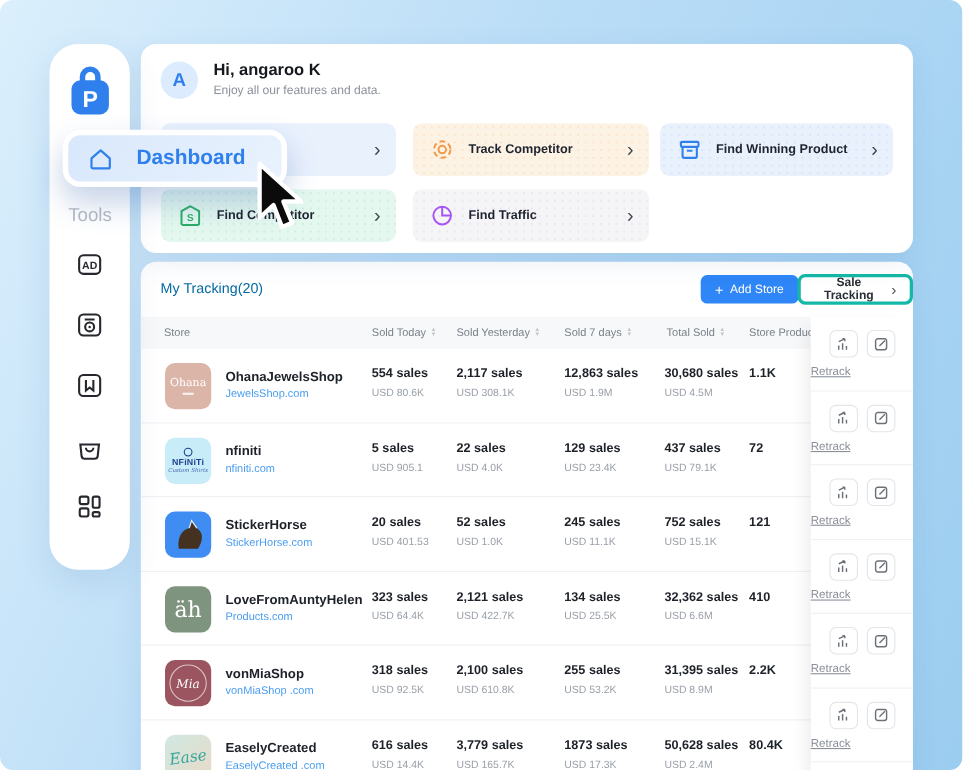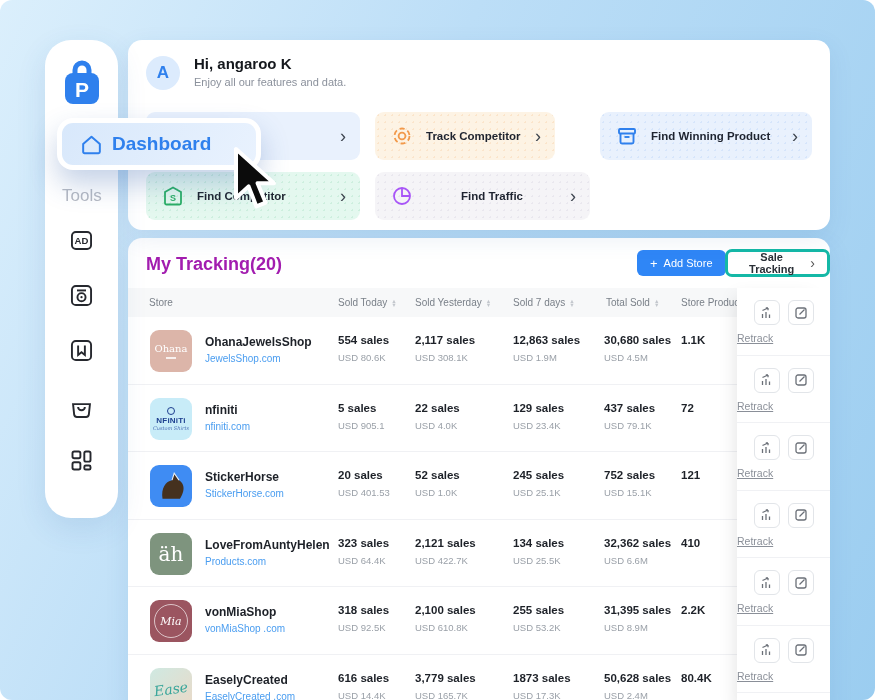--- a/index.html
+++ b/index.html
@@ -11,54 +11,54 @@
   
   .sidebar { left:45px; top:40px; width:73px; height:478px; background:#fff; border-radius:26px;
              box-shadow:0 10px 30px rgba(40,90,160,.12); z-index:5; }
   .side-logo { position:absolute; left:17px; top:20px; width:40px; height:46px; }
   .tools-label { position:absolute; left:17px; top:146px; font-size:17px; color:#b6bac3; }
   .nav-ico { position:absolute; left:23px; width:27px; height:27px; cursor:pointer; }
 
   
   .dash-btn { left:57px; top:118px; width:204px; height:52px; background:#fff; border-radius:16px;
               padding:5px; z-index:10; box-shadow:0 14px 28px rgba(45,95,170,.28); }
-  .dash-inner { width:100%; height:100%; border-radius:11px; display:flex; align-items:center; gap:8px;
+  .dash-inner { width:100%; height:100%; border-radius:11px; display:flex; align-items:center; gap:20px;
                 padding-left:17px; background:linear-gradient(120deg,#d8e8fb 0%,#e9f2fe 100%); }
   .dash-label { color:#2f80ed; font-size:19px; font-weight:600; }
 
   
   .cursor { left:228px; top:146px; z-index:30; width:52px; height:68px; }
 
   
   .top-card { left:128px; top:40px; width:702px; height:190px; background:#fff; border-radius:14px; z-index:1;
               box-shadow:0 8px 24px rgba(40,90,160,.10); }
   .avatar { position:absolute; left:18px; top:16px; width:34px; height:34px; border-radius:50%;
             background:#dcebfd; color:#2f80ed; font-weight:bold; font-size:17px;
             display:flex; align-items:center; justify-content:center; }
   .greet-title { position:absolute; left:66px; top:15px; font-size:15px; font-weight:bold; color:#15181d; }
   .greet-sub { position:absolute; left:66px; top:36px; font-size:11px; color:#8b919c; }
 
   .fcard { position:absolute; height:48px; border-radius:9px; display:flex; align-items:center;
            padding:0 14px 0 16px; cursor:pointer; }
   .fcard .flabel { font-size:11.5px; font-weight:600; color:#1f2430; margin-left:13px; }
   .fcard .chev { margin-left:auto; font-size:18px; color:#3f4650; line-height:1; }
   .fc-0 { left:18px;  top:72px;  width:214px; background:#e9f1fd; }
-  .fc-1 { left:247px; top:72px;  width:180px; background:#fdf3e4;
+  .fc-1 { left:247px; top:72px;  width:215px; background:#fdf3e4;
           background-image:radial-gradient(rgba(242,153,74,.16) 1px,transparent 1px); background-size:7px 7px; }
   .fc-2 { left:472px; top:72px;  width:212px; background:#e9f1fd;
           background-image:radial-gradient(rgba(47,128,237,.10) 1px,transparent 1px); background-size:7px 7px;text-align:right; }
   .fc-3 { left:18px;  top:132px; width:214px; background:#e4f8ef;
           background-image:radial-gradient(rgba(43,174,102,.12) 1px,transparent 1px); background-size:7px 7px; }
   .fc-4 { left:247px; top:132px; width:215px; background:#f5f4f7;
-          background-image:radial-gradient(rgba(130,120,160,.10) 1px,transparent 1px); background-size:7px 7px;gap:35px; }
+          background-image:radial-gradient(rgba(130,120,160,.10) 1px,transparent 1px); background-size:7px 7px; }
 
   
   .track-card { left:128px; top:238px; width:702px; height:480px; background:#fff; border-radius:14px;
                 box-shadow:0 8px 24px rgba(40,90,160,.10); overflow:hidden; }
-  .track-title { position:absolute; left:18px; top:16px; font-size:18px; font-weight:bold; color:#a21caf; }
+  .track-title { position:absolute; left:18px; top:16px; font-size:13px; font-weight:normal; color:#0369a1; }
   .btn-add { position:absolute; left:509px; top:12px; height:26px; padding:0 13px; background:#2f86f6; color:#fff;
              border:none; border-radius:6px; font-size:11px; display:flex; align-items:center; gap:6px; cursor:pointer;
              font-family:"Liberation Sans",sans-serif; }
   .btn-sale { position:absolute; left:597px; top:11px; height:28px; padding:0 12px; background:#fff; color:#2a2f36;
               border:3px solid #14b8a6; border-radius:7px; font-size:11px; font-weight:600; display:flex; align-items:center;
               gap:7px; cursor:pointer; font-family:"Liberation Sans",sans-serif; }
   .btn-sale .chev { font-size:14px; font-weight:400; color:#555; }
 
   .thead { position:absolute; left:0; top:50px; width:702px; height:29px; background:#f7f8f9;padding-left:40px; }
   .th { position:absolute; top:9px; font-size:10px; color:#7a8089; white-space:nowrap; }
@@ -308,21 +308,21 @@
         <div class="num c-today">
             <div class="v">20 sales</div>
             <div class="u">USD 401.53</div>
           </div>
         <div class="num c-yest">
             <div class="v">52 sales</div>
             <div class="u">USD 1.0K</div>
           </div>
         <div class="num c-7d">
             <div class="v">245 sales</div>
-            <div class="u">USD 25.1K</div>
+            <div class="u">USD 11.1K</div>
           </div>
         <div class="num c-total">
             <div class="v">752 sales</div>
             <div class="u">USD 15.1K</div>
           </div>
         <div class="c-prod">121</div>
       </div>
 
       <div class="trow">
         <div class="logo logo-ah">

